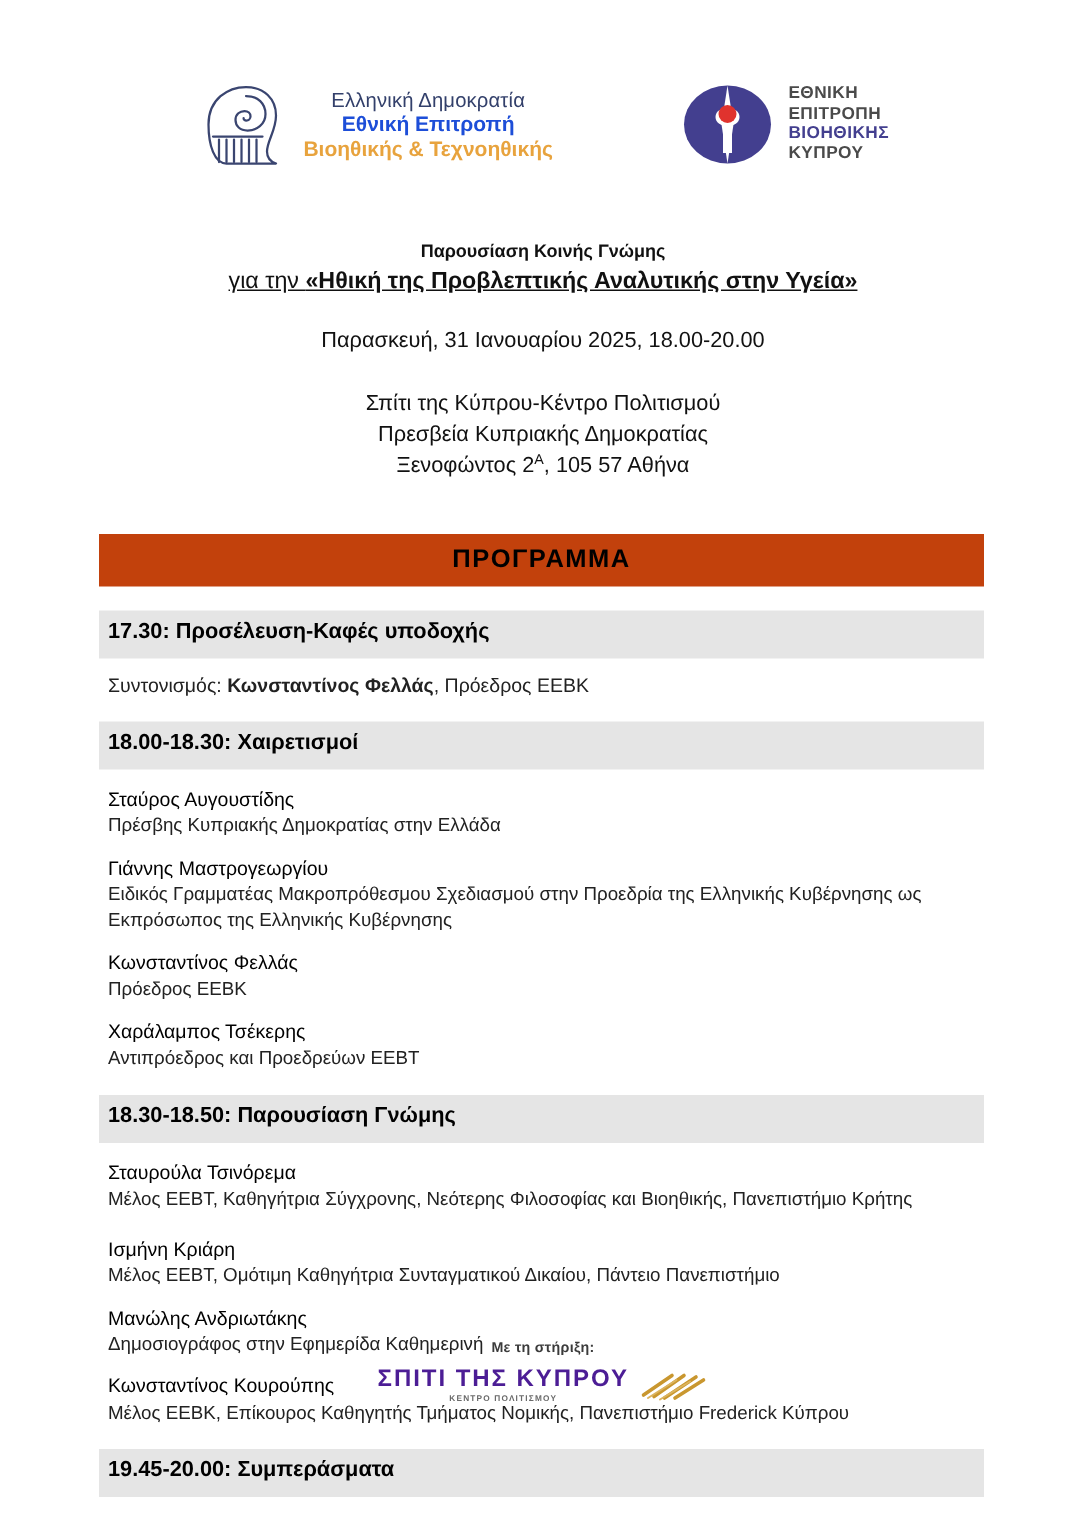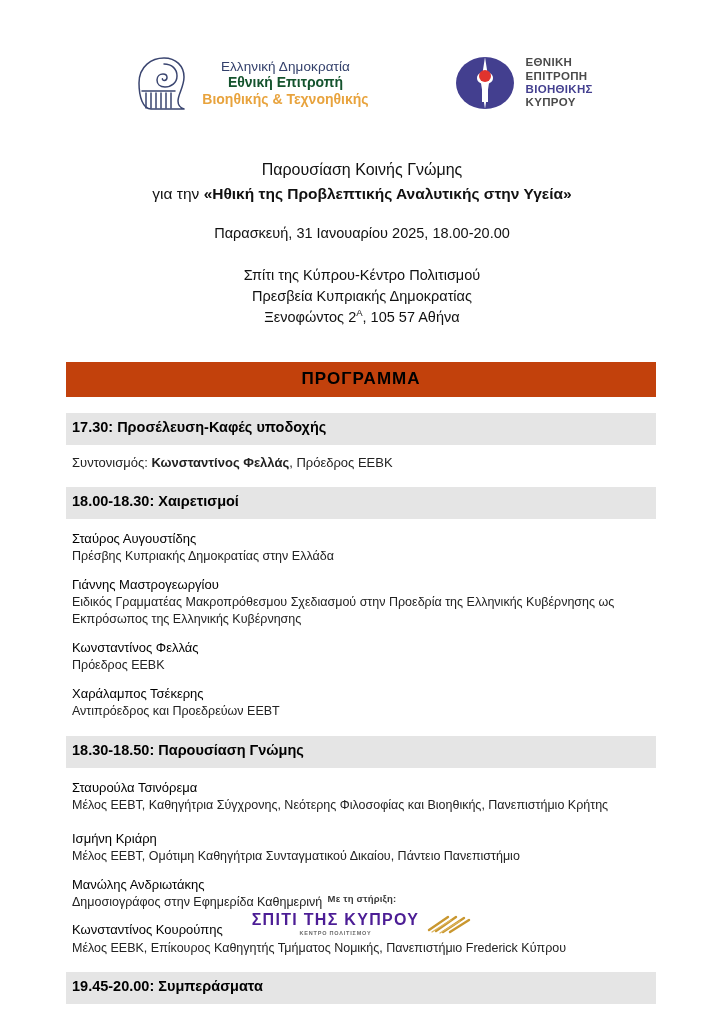--- a/index.html
+++ b/index.html
@@ -50,21 +50,21 @@
   }
   .logo-greek .l1 {
     font-size: 13.5px;
     color: #33406b;
     letter-spacing: .1px;
     white-space: nowrap;
   }
   .logo-greek .l2 {
     font-size: 14px;
     font-weight: bold;
-    color: #14532d;
+    color: #1d4ed8;
     white-space: nowrap;
   }
   .logo-greek .l3 {
     font-size: 14px;
     font-weight: bold;
     color: #e8a33d;
     white-space: nowrap;
   }
 
   .logo-cyprus {
@@ -97,29 +97,30 @@
     letter-spacing: .3px;
     white-space: nowrap;
   }
 
   
   .title-block {
     text-align: center;
     margin-top: 36px;
   }
   .title-l1 {
-    font-size: 16px;
-    font-weight: normal;
+    font-size: 12px;
+    font-weight: bold;
     color: #111;
     line-height: 1.5;
   }
   .title-l2 {
     font-size: 15.5px;
     color: #111;
     line-height: 1.55;
+    text-decoration: underline;
   }
   .title-l2 b { font-weight: bold; }
 
   .meta-block {
     text-align: center;
     margin-top: 16px;
   }
   .meta-date {
     font-size: 14.5px;
     color: #111;

